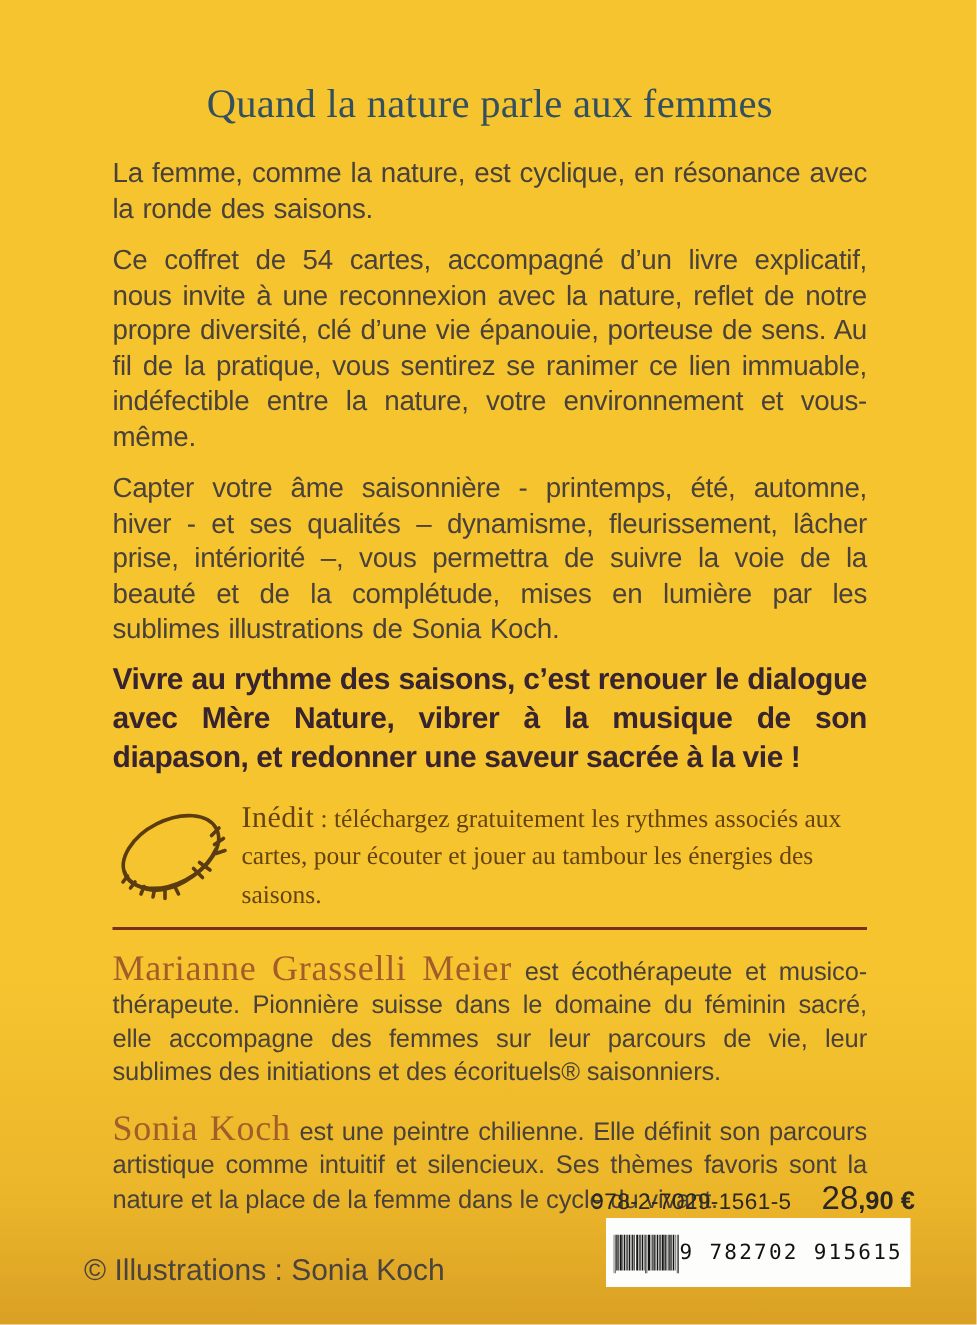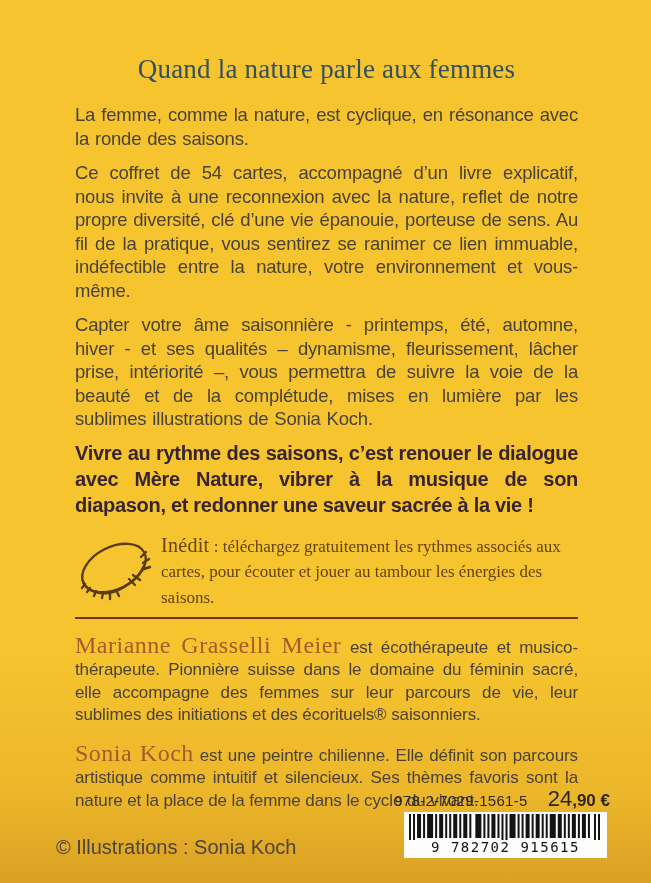--- a/index.html
+++ b/index.html
@@ -49,21 +49,21 @@
   }
   .isbn-row{
     position:absolute;top:786px;right:41px;
     display:flex;align-items:baseline;gap:20px;color:var(--commerce);
   }
   .isbn{font-size:15px;letter-spacing:.3px;}
   .price{font-size:22px;}
   .price-minor{font-size:17px;font-weight:bold;}
   .barcode-box{
     position:absolute;top:812px;right:44px;width:203px;height:46px;
-    background:#FDFDFB;display:flex;flex-direction:column;align-items:center;
+    background:#FDFDFB;display:flex;align-items:center;
     padding:2px 5px 1px 5px;
   }
   .bars{width:100%;height:26px;display:block;}
   .barcode-digits{
     font-family:"DejaVu Sans Mono", monospace;font-size:14px;color:#111;
     letter-spacing:1.5px;line-height:16px;white-space:pre;margin-top:-1px;
   }
   .credits{position:absolute;left:56px;top:836px;color:var(--credits);font-size:20px;line-height:22px;}
 </style>
 </head>
@@ -95,21 +95,21 @@
   </div>
 
   <div class="divider"></div>
 
   <p class="bio"><span class="author-name">Marianne Grasselli Meier</span><span> est écothérapeute et musico-thérapeute. Pionnière suisse dans le domaine du féminin sacré, elle accompagne des femmes sur leur parcours de vie, leur sublimes des initiations et des écorituels® saisonniers.</span></p>
 
   <p class="bio"><span class="author-name">Sonia Koch</span><span> est une peintre chilienne. Elle définit son parcours artistique comme intuitif et silencieux. Ses thèmes favoris sont la nature et la place de la femme dans le cycle du vivant.</span></p>
 
   <div class="isbn-row">
     <span class="isbn">978-2-7029-1561-5</span>
-    <span class="price"><span class="price-major">24</span><span class="price-minor">,90 €</span></span>
+    <span class="price"><span class="price-major">28</span><span class="price-minor">,90 €</span></span>
   </div>
 
   <div class="barcode-box">
     <svg class="bars" viewBox="0 0 96 26" preserveAspectRatio="none" xmlns="http://www.w3.org/2000/svg">
       <g fill="#141414">
         <rect x="0" y="0" width="1" height="26"></rect>
           <rect x="2" y="0" width="1" height="26"></rect>
         <rect x="4" y="0" width="2" height="24"></rect>
           <rect x="7" y="0" width="1" height="24"></rect>
         <rect x="9" y="0" width="3" height="24"></rect>

